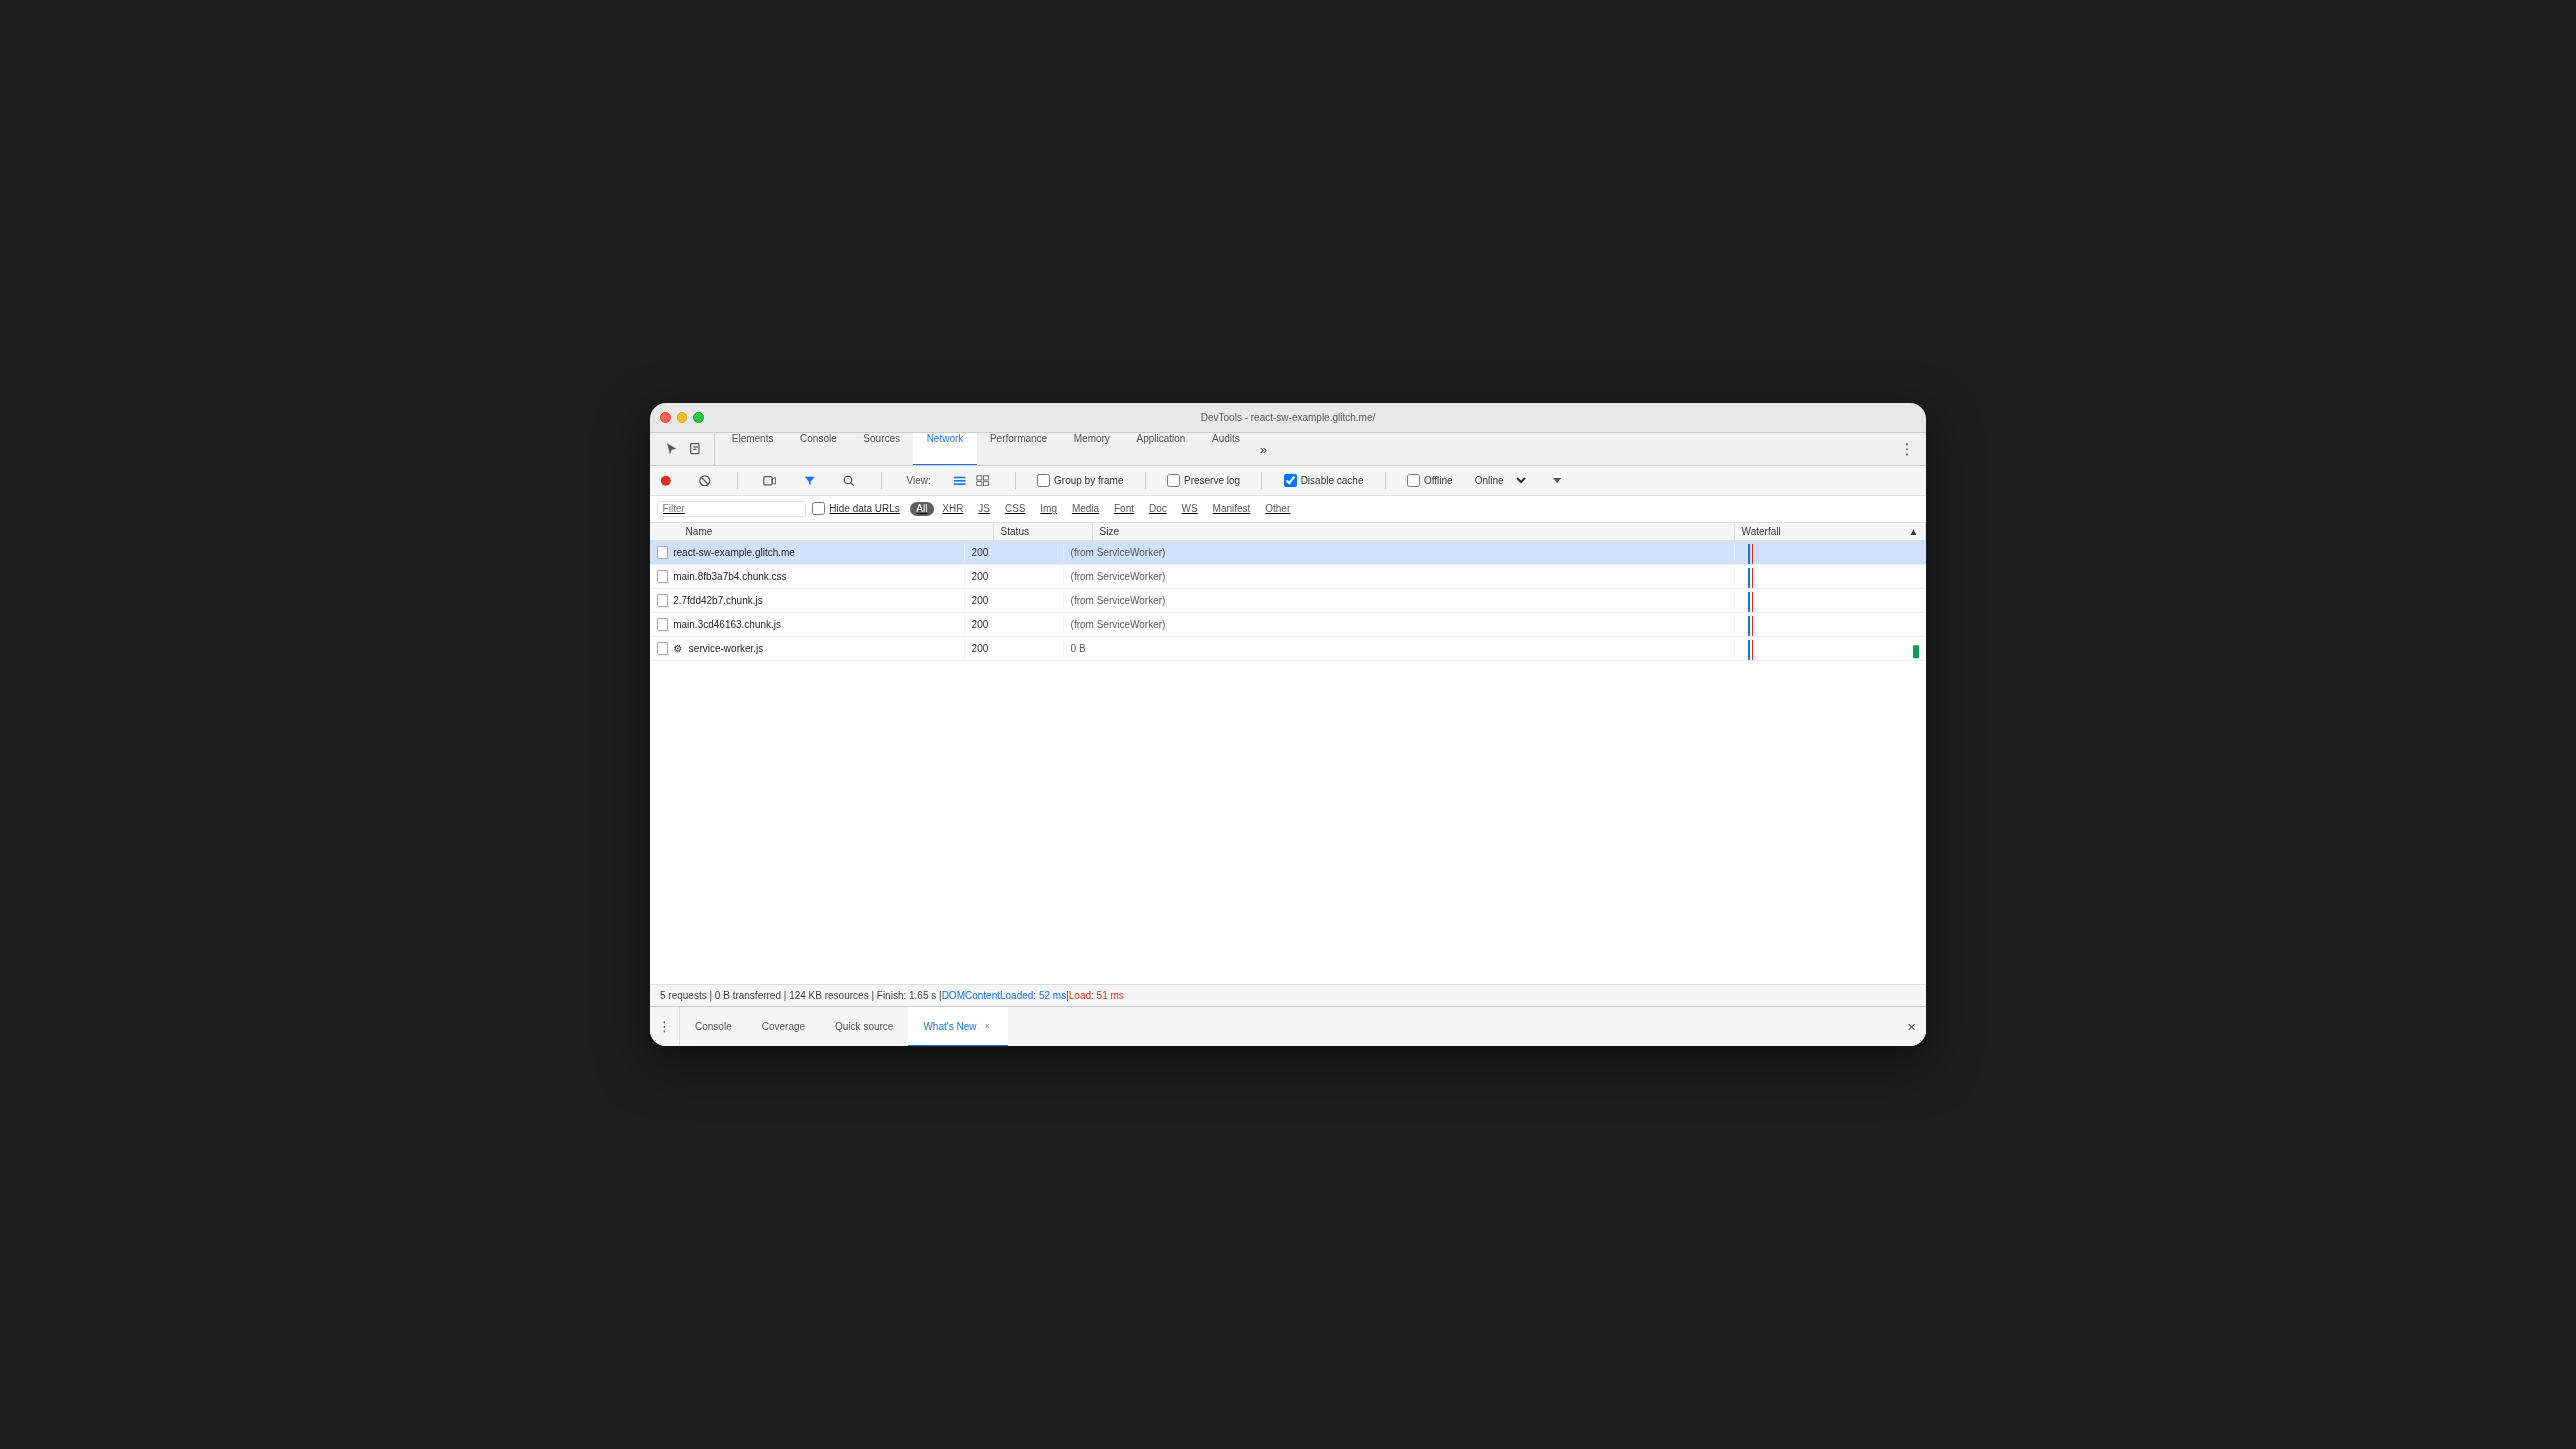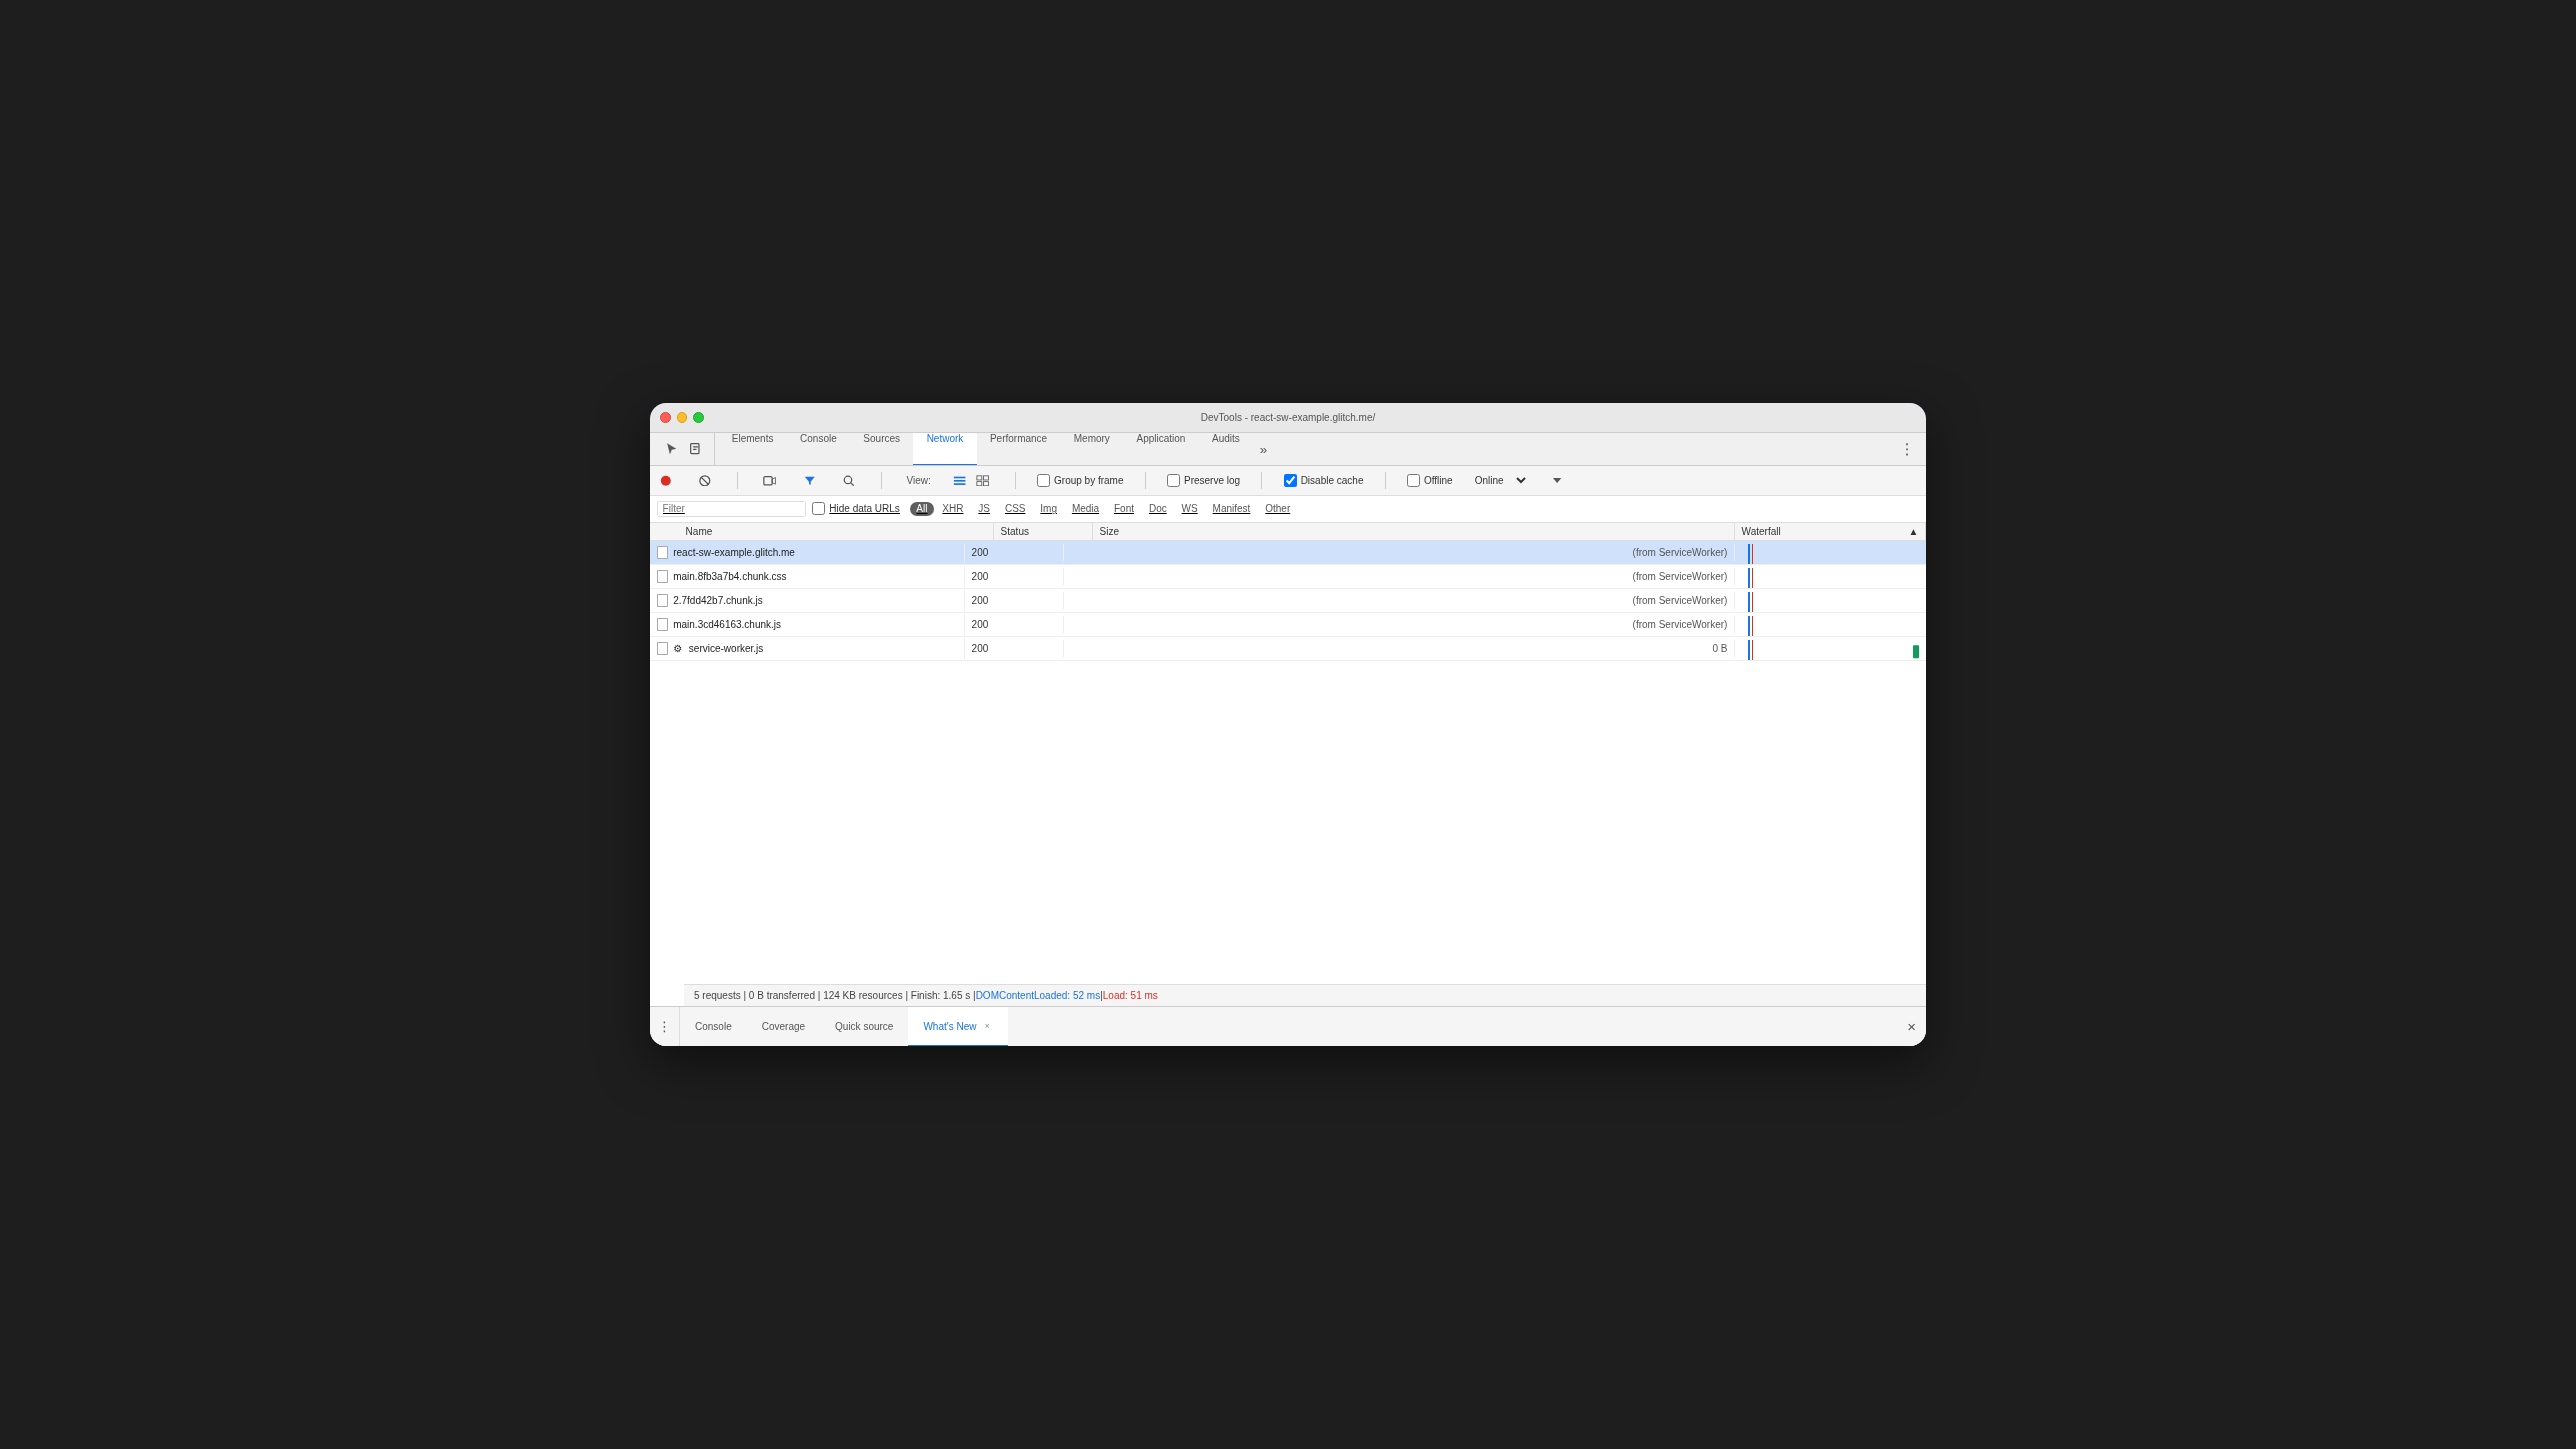--- a/index.html
+++ b/index.html
@@ -289,21 +289,20 @@
       border-right: 0.8px solid #eee;
     }
     .td-status {
       width: 99px;
       min-width: 99px;
       color: #333;
       border-right: 0.8px solid #eee;
     }
     .td-size {
       flex: 1;
-      text-align: right;
       color: #555;
       border-right: 0.8px solid #eee;
     }
     .td-waterfall {
       width: 191px;
       min-width: 191px;
       position: relative;
       overflow: hidden;
     }
     .file-icon {
@@ -335,21 +334,20 @@
     }
     
     .status-bar {
       background: #f5f5f5;
       border-top: 0.8px solid #ddd;
       padding: 5px 10px;
       font-size: 10px;
       color: #444;
       display: flex;
       align-items: center;
-      margin-left: 34px;
     }
     .status-link-blue { color: #1a73e8; cursor: pointer; }
     .status-link-red { color: #d93025; cursor: pointer; }
     
     .bottom-drawer {
       background: #f5f5f5;
       border-top: 1.7px solid #ccc;
       height: 40px;
       display: flex;
       align-items: stretch;

